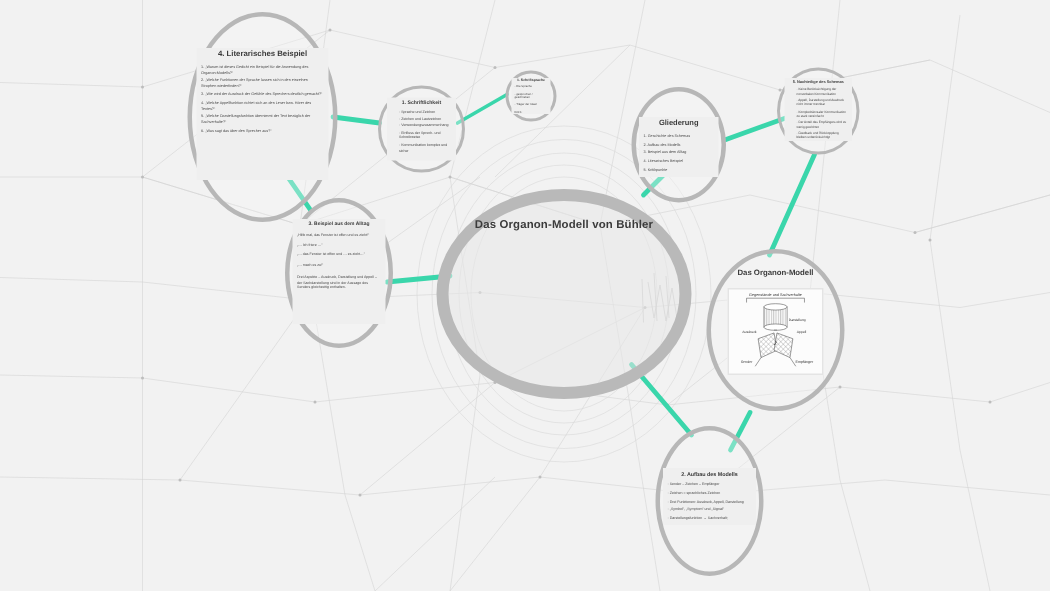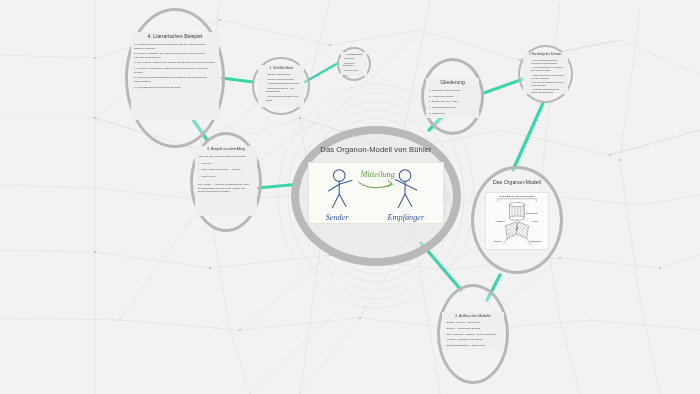--- a/index.html
+++ b/index.html
@@ -26,21 +26,21 @@
 
   .card{
     position:absolute;
     background:#efefef;
     box-sizing:border-box;
     overflow:hidden;
   }
   .card-white{background:#fbfbf7;}
 
   .n-title{
-    font-weight:normal;color:#3b3b3b;
+    font-weight:bold;color:#3b3b3b;
     text-align:center;line-height:1.15;
   }
   .n-body{color:#4a4a4a;}
   .n-body p{margin:0 0 2px 0;}
   .n-body ul{margin:0;padding-left:6px;list-style:none;}
   .n-body li{margin:0 0 1px 0;}
 
   
   #center-node{left:291px;top:126px;width:170px;height:140px;}
   #center-title{
@@ -195,41 +195,20 @@
     <path class="conn" d="M429,130 L449,110"></path>
     <path class="conn" d="M484,93 L534,75"></path>
     <path class="conn" d="M543,103 L513,170"></path>
     <path class="conn" d="M421,243 L461,290"></path>
     <path class="conn" d="M500,275 L487,300"></path>
   </svg>
 
   <div class="node" id="center-node">
     <div class="frame center"></div>
     <div class="n-title" id="center-title">Das Organon-Modell von Bühler</div>
-    <div class="card card-white" id="center-card">
-      <svg class="sketch" viewBox="0 0 136 62">
-        <g fill="none" stroke="#3b5b9b" stroke-width="1.1" stroke-linecap="round">
-          <circle cx="30" cy="13" r="6"></circle>
-          <path d="M30,19 L30,32"></path>
-          <path d="M30,22 L19,29 M30,22 L43,18"></path>
-          <path d="M30,32 L23,46 M30,32 L37,45"></path>
-          <circle cx="98" cy="13" r="6"></circle>
-          <path d="M98,19 L98,32"></path>
-          <path d="M98,22 L88,17 M98,22 L110,28"></path>
-          <path d="M98,32 L91,46 M98,32 L105,45"></path>
-        </g>
-        <g fill="none" stroke="#5c9b3a" stroke-width="1">
-          <path d="M50,20 C60,27 72,27 84,22"></path>
-          <path d="M80,18 L85,22 L79,25"></path>
-        </g>
-        <text x="52" y="14" font-family="&quot;Liberation Serif&quot;, serif" font-size="8.5" font-style="italic" fill="#5c9b3a">Mitteilung</text>
-        <text x="16" y="59" font-family="&quot;Liberation Serif&quot;, serif" font-size="8.5" font-style="italic" fill="#3b5b9b">Sender</text>
-        <text x="80" y="59" font-family="&quot;Liberation Serif&quot;, serif" font-size="8.5" font-style="italic" fill="#3b5b9b">Empfänger</text>
-      </svg>
-    </div>
   </div>
 
   <div class="node" id="node-lit">
     <div class="frame"></div>
     <div class="card">
       <div class="n-title">4. Literarisches Beispiel</div>
       <div class="n-body">
         <p>1. „Warum ist dieses Gedicht ein Beispiel für die Anwendung des Organon-Modells?“</p>
         <p>2. „Welche Funktionen der Sprache lassen sich in den einzelnen Strophen wiederfinden?“</p>
         <p>3. „Wie wird der Ausdruck der Gefühle des Sprechers deutlich gemacht?“</p>

